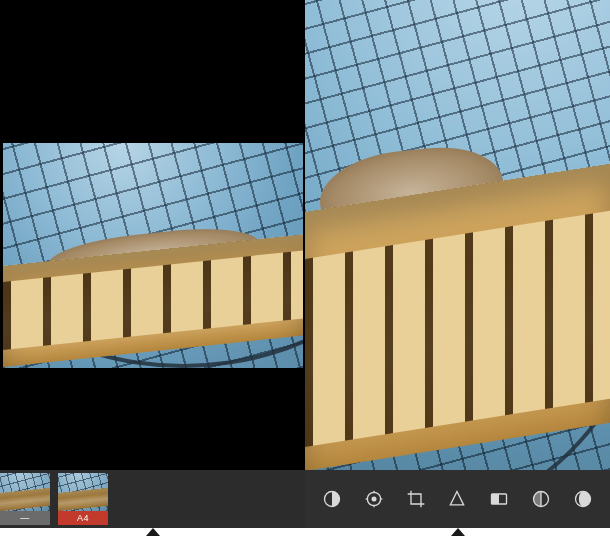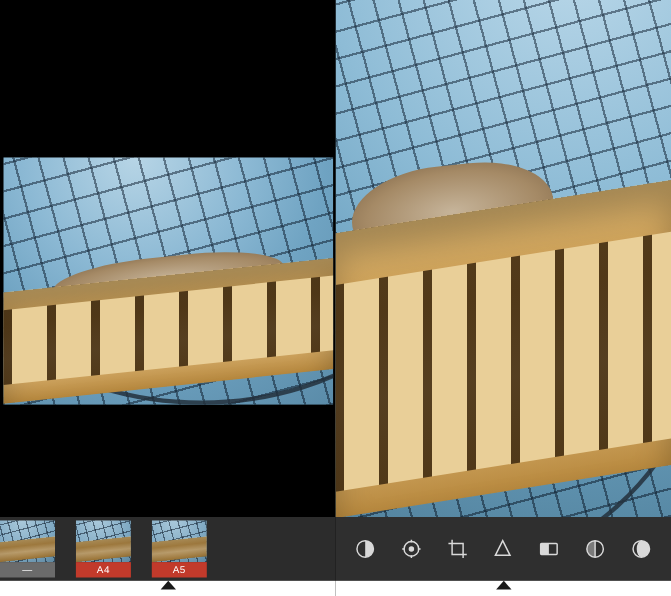--- a/index.html
+++ b/index.html
@@ -97,21 +97,21 @@
     overflow: hidden;
   }
   .filter-thumb {
     width: 50px;
     height: 52px;
     margin: 3px 0 3px 0;
     position: relative;
     cursor: pointer;
     flex-shrink: 0;
   }
-  .filter-thumb + .filter-thumb { margin-left: 19px; padding-left: 12px; }
+  .filter-thumb + .filter-thumb { margin-left: 8px; padding-left: 12px; }
   .filter-mini {
     position: absolute; inset: 0 0 14px 0;
     overflow: hidden;
   }
   .filter-mini .sky { background: radial-gradient(circle at 40% 0%, #aac9db 0%, #7fa9c3 60%, #5d87a0 100%); }
   .filter-mini .grid-lines { background:
       repeating-linear-gradient( 75deg, rgba(40,55,70,.6) 0 1px, transparent 1px 8px),
       repeating-linear-gradient(-15deg, rgba(40,55,70,.6) 0 1px, transparent 1px 9px); }
   .filter-mini .facade { height:48%; transform: skewY(-6deg);}
   .filter-label {
@@ -187,28 +187,20 @@
         <div class="filter-label gray">—</div>
       </div>
       <div class="filter-thumb">
         <div class="filter-mini">
           <div class="sky"></div>
           <div class="grid-lines"></div>
           <div class="facade"></div>
         </div>
         <div class="filter-label red">A4</div>
       </div>
-      <div class="filter-thumb">
-        <div class="filter-mini">
-          <div class="sky"></div>
-          <div class="grid-lines"></div>
-          <div class="facade"></div>
-        </div>
-        <div class="filter-label red">A5</div>
-      </div>
     </div>
   <div class="indicator-bar">
     <div class="caret"></div>
   </div>
 </div>
 
 <div class="panel panel-right">
   <div class="preview-area">
     <div class="photo photo-right">
       <div class="sky"></div>

